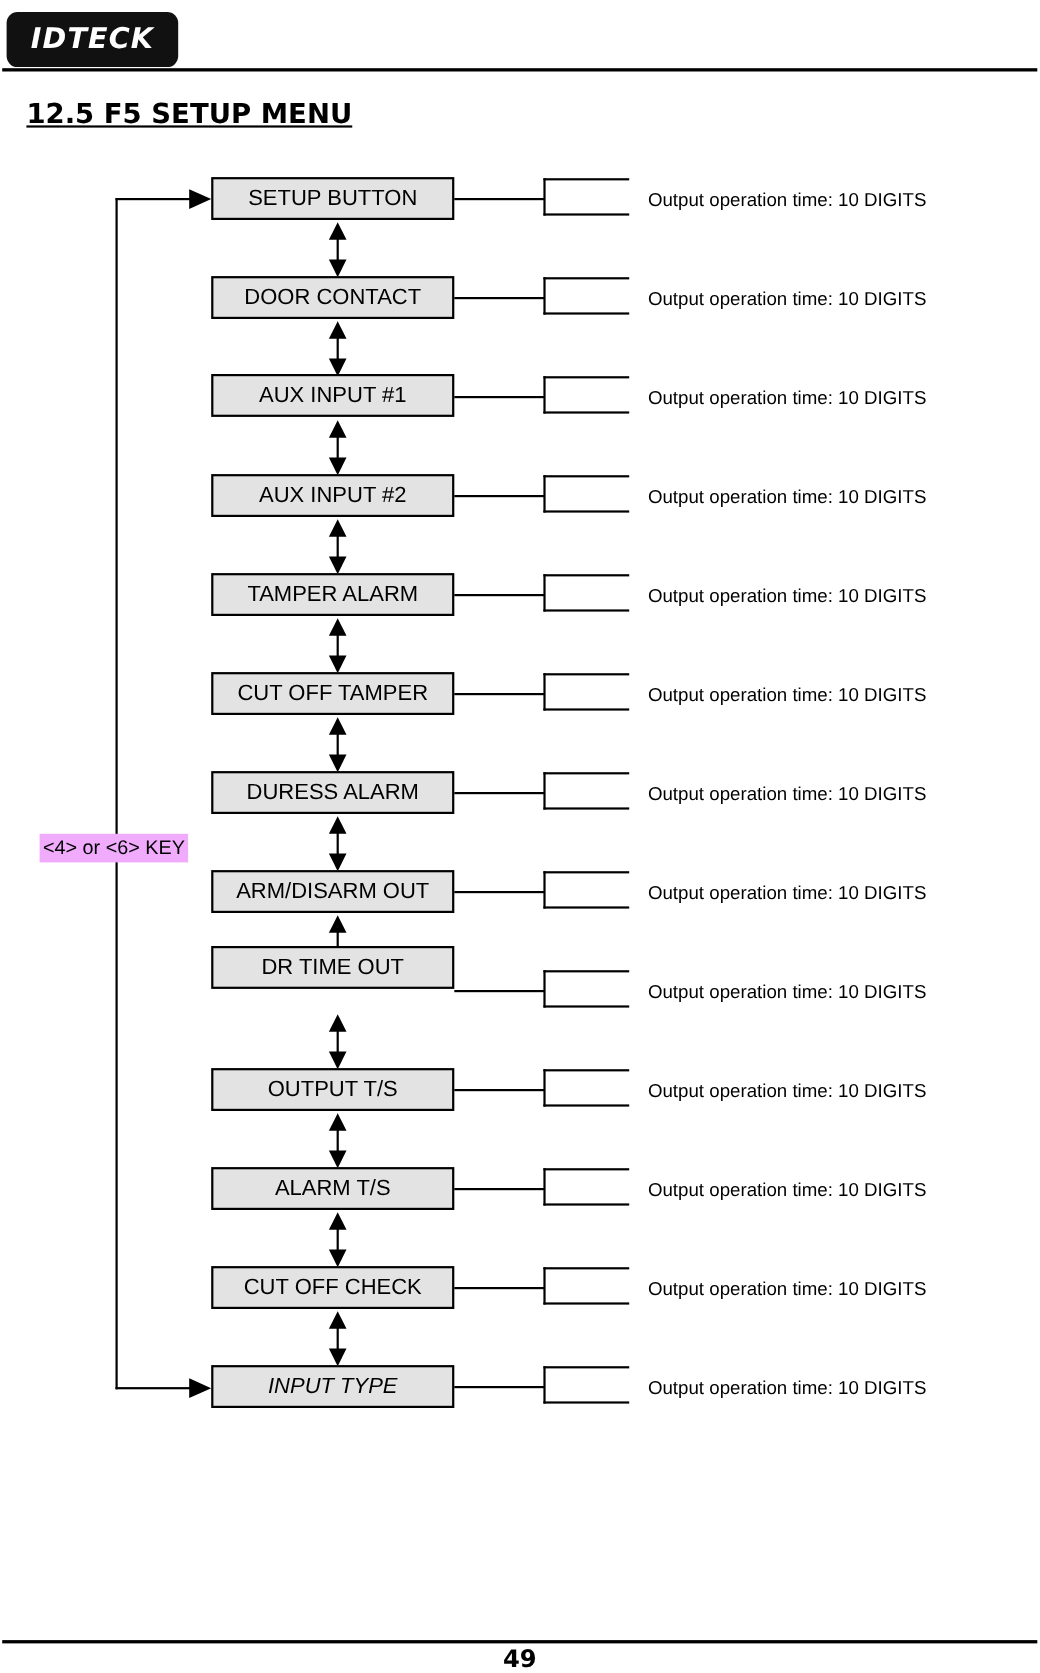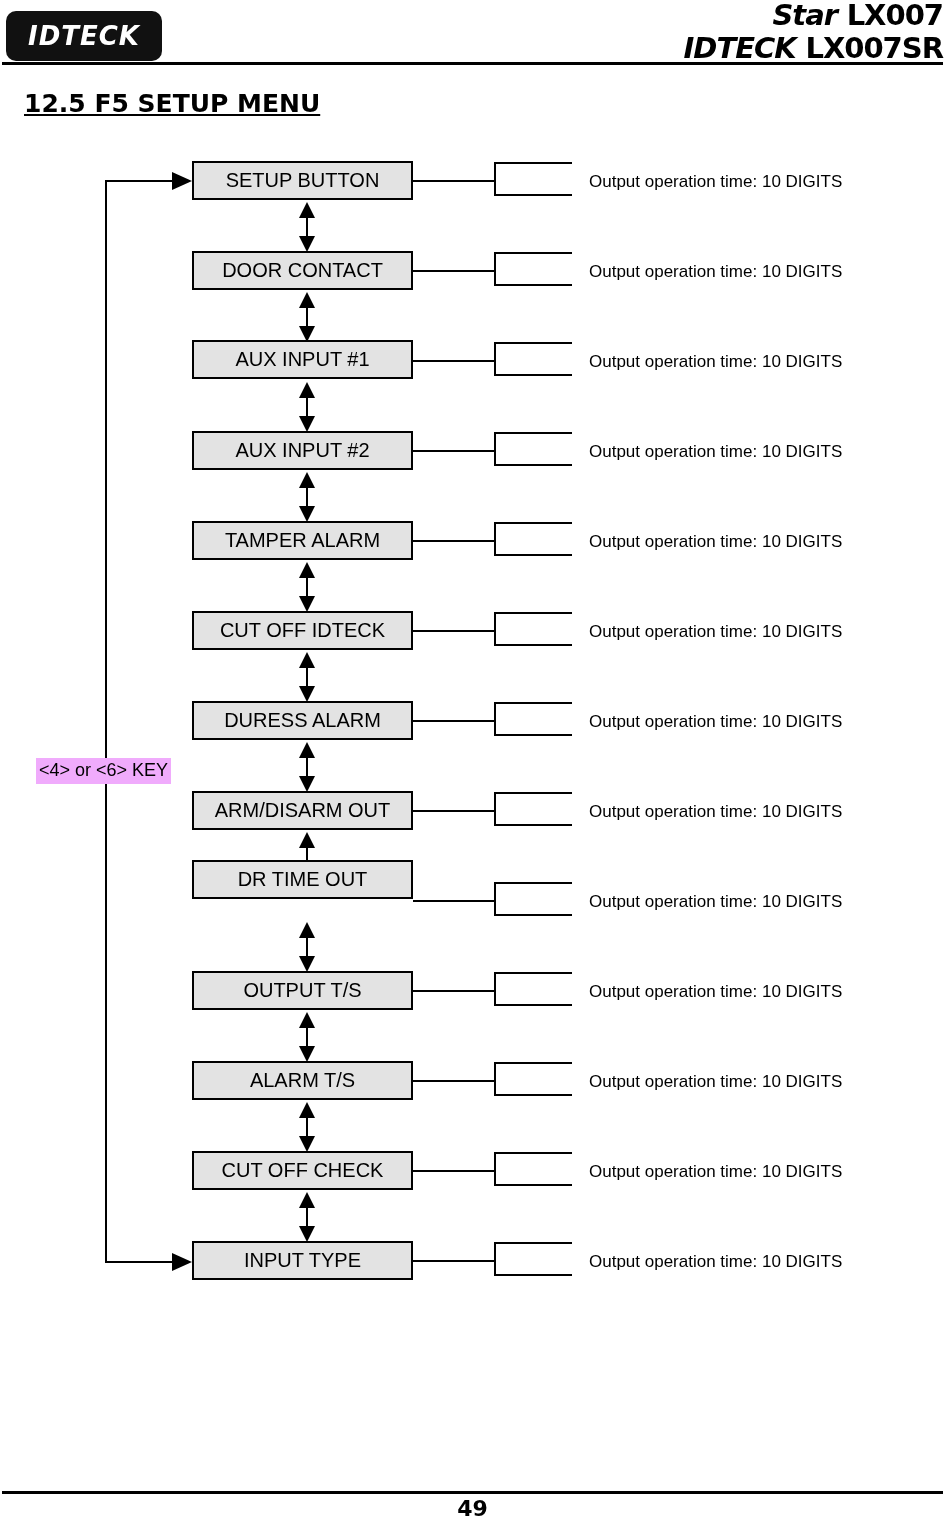--- a/index.html
+++ b/index.html
@@ -229,30 +229,20 @@
     font-size: 22px;
   }
 </style>
 </head>
 <body>
 
 <div id="header">
   <div id="logo-badge">
     <span class="logo-text">IDTECK</span>
   </div>
-  <div id="model-block">
-    <div class="model-line">
-      <span class="brand-italic">Star</span>
-      <span class="model-code">LX007</span>
-    </div>
-    <div class="model-line">
-      <span class="brand-italic">IDTECK</span>
-      <span class="model-code">LX007SR</span>
-    </div>
-  </div>
   <div id="header-rule"></div>
 </div>
 
 <h1 id="page-title">12.5 F5 SETUP MENU</h1>
 
 <div id="flow">
 
   <div id="loop-vertical"></div>
   <div id="loop-top-horizontal"></div>
   <div id="loop-top-arrow"></div>
@@ -299,21 +289,21 @@
       </div>
       <div class="menu-box" style="top: 521px;">TAMPER ALARM</div>
       <div class="connector" style="top: 539.5px;"></div>
       <div class="value-box" style="top: 522px;"></div>
       <div class="value-label" style="top: 533px;">Output operation time: 10 DIGITS</div>
       <div class="dbl-arrow" style="top: 561px;">
         <span class="head-up"></span>
         <span class="stem"></span>
         <span class="head-down"></span>
       </div>
-      <div class="menu-box" style="top: 611px;">CUT OFF IDTECK</div>
+      <div class="menu-box" style="top: 611px;">CUT OFF TAMPER</div>
       <div class="connector" style="top: 629.5px;"></div>
       <div class="value-box" style="top: 612px;"></div>
       <div class="value-label" style="top: 623px;">Output operation time: 10 DIGITS</div>
       <div class="dbl-arrow" style="top: 651px;">
         <span class="head-up"></span>
         <span class="stem"></span>
         <span class="head-down"></span>
       </div>
       <div class="menu-box" style="top: 701px;">DURESS ALARM</div>
       <div class="connector" style="top: 719.5px;"></div>
@@ -362,21 +352,21 @@
       </div>
       <div class="menu-box" style="top: 1151px;">CUT OFF CHECK</div>
       <div class="connector" style="top: 1169.5px;"></div>
       <div class="value-box" style="top: 1152px;"></div>
       <div class="value-label" style="top: 1163px;">Output operation time: 10 DIGITS</div>
       <div class="dbl-arrow" style="top: 1191px;">
         <span class="head-up"></span>
         <span class="stem"></span>
         <span class="head-down"></span>
       </div>
-      <div class="menu-box" style="top: 1241px;">INPUT TYPE</div>
+      <div class="menu-box" style="top: 1241px; font-style: italic;">INPUT TYPE</div>
       <div class="connector" style="top: 1259.5px;"></div>
       <div class="value-box" style="top: 1242px;"></div>
       <div class="value-label" style="top: 1253px;">Output operation time: 10 DIGITS</div>
     </div>
 </div>
 
 <div id="footer-rule"></div>
 <div id="page-number">49</div>
 
 </body></html>

